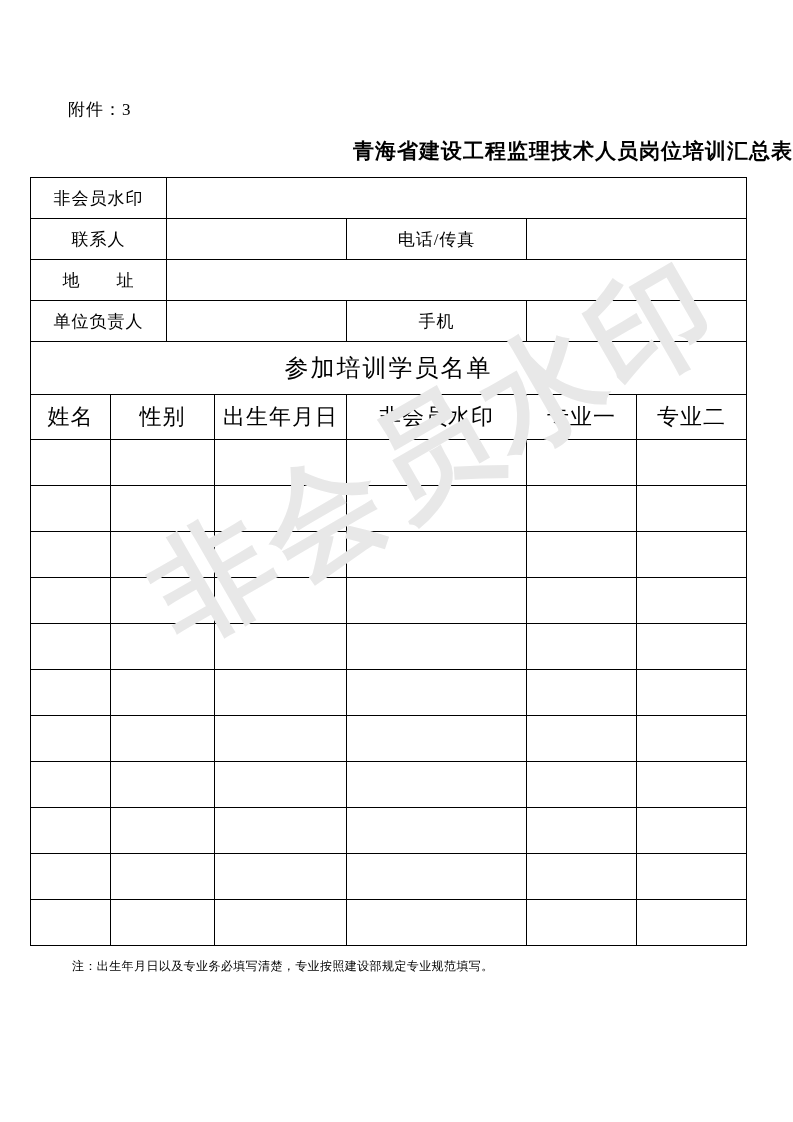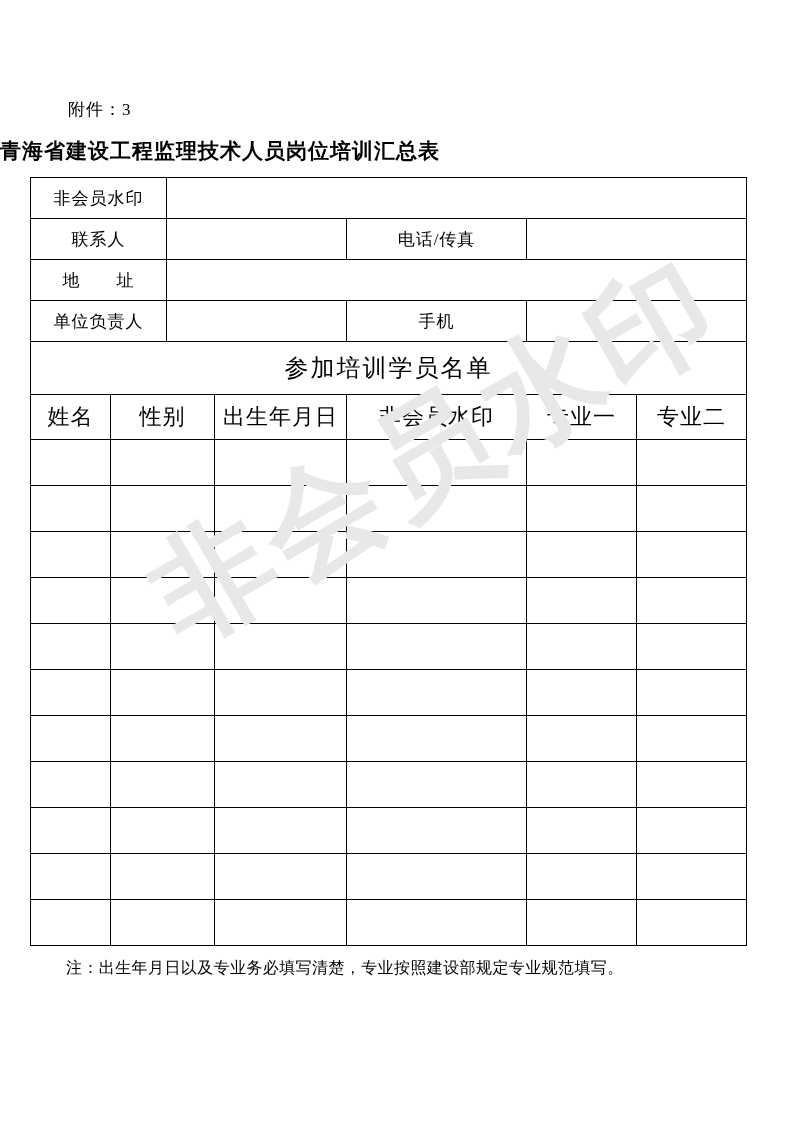--- a/index.html
+++ b/index.html
@@ -27,21 +27,21 @@
     top: 98px;
     font-size: 17px;
     letter-spacing: 1px;
     font-family: "Liberation Serif", "DejaVu Serif", serif;
   }
   .doc-title {
     position: absolute;
     left: 0;
     top: 137px;
     width: 793px;
-    text-align: left;
+    text-align: right;
     font-size: 21px;
     font-weight: bold;
     letter-spacing: 1px;
     font-family: "Liberation Sans", sans-serif;
   }
   .table-wrap {
     position: absolute;
     left: 30px;
     top: 177px;
     width: 716px;
@@ -74,23 +74,23 @@
   tr.header-row td {
     height: 44px;
     font-size: 22px;
     letter-spacing: 1px;
   }
   tr.data-row td {
     height: 45px;
   }
   .note {
     position: absolute;
-    left: 66px;
+    left: 72px;
     top: 958px;
-    font-size: 16px;
+    font-size: 12px;
     letter-spacing: 0.4px;
     font-family: Liberation Sans, sans-serif;
   }
   .watermark {
     position: absolute;
     left: 170px;
     top: 430px;
     width: 430px;
     height: 270px;
     pointer-events: none;

